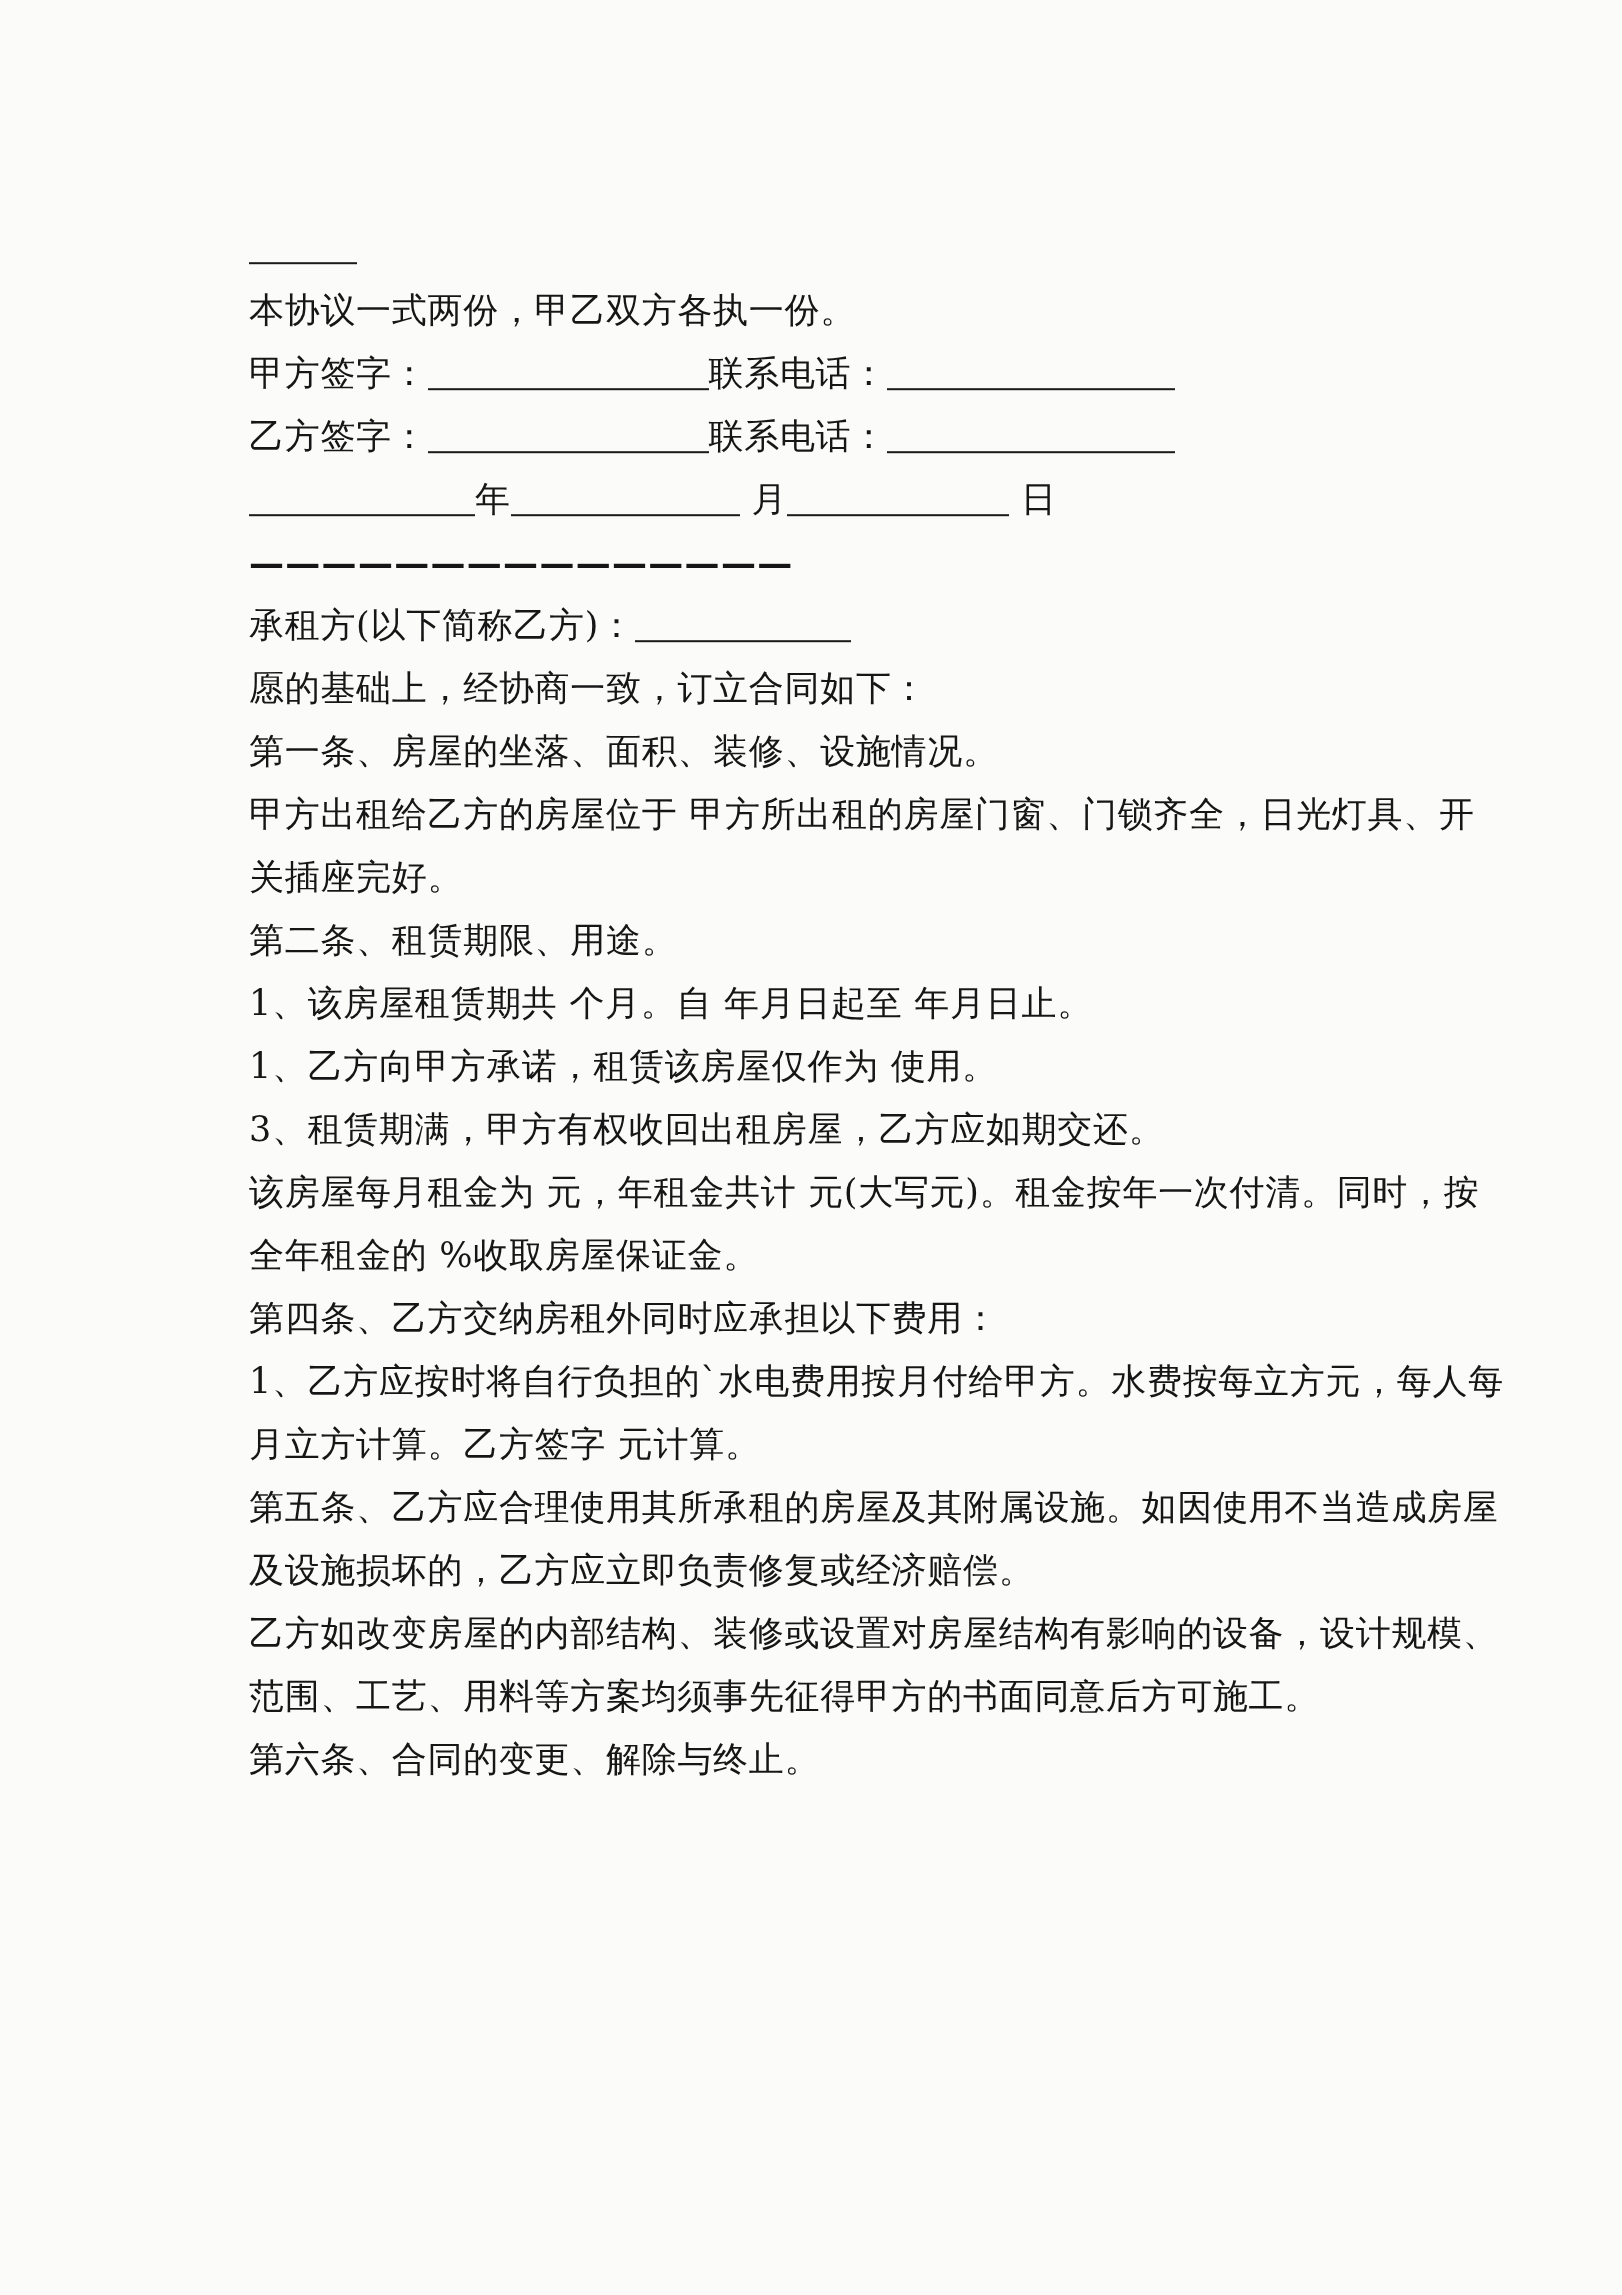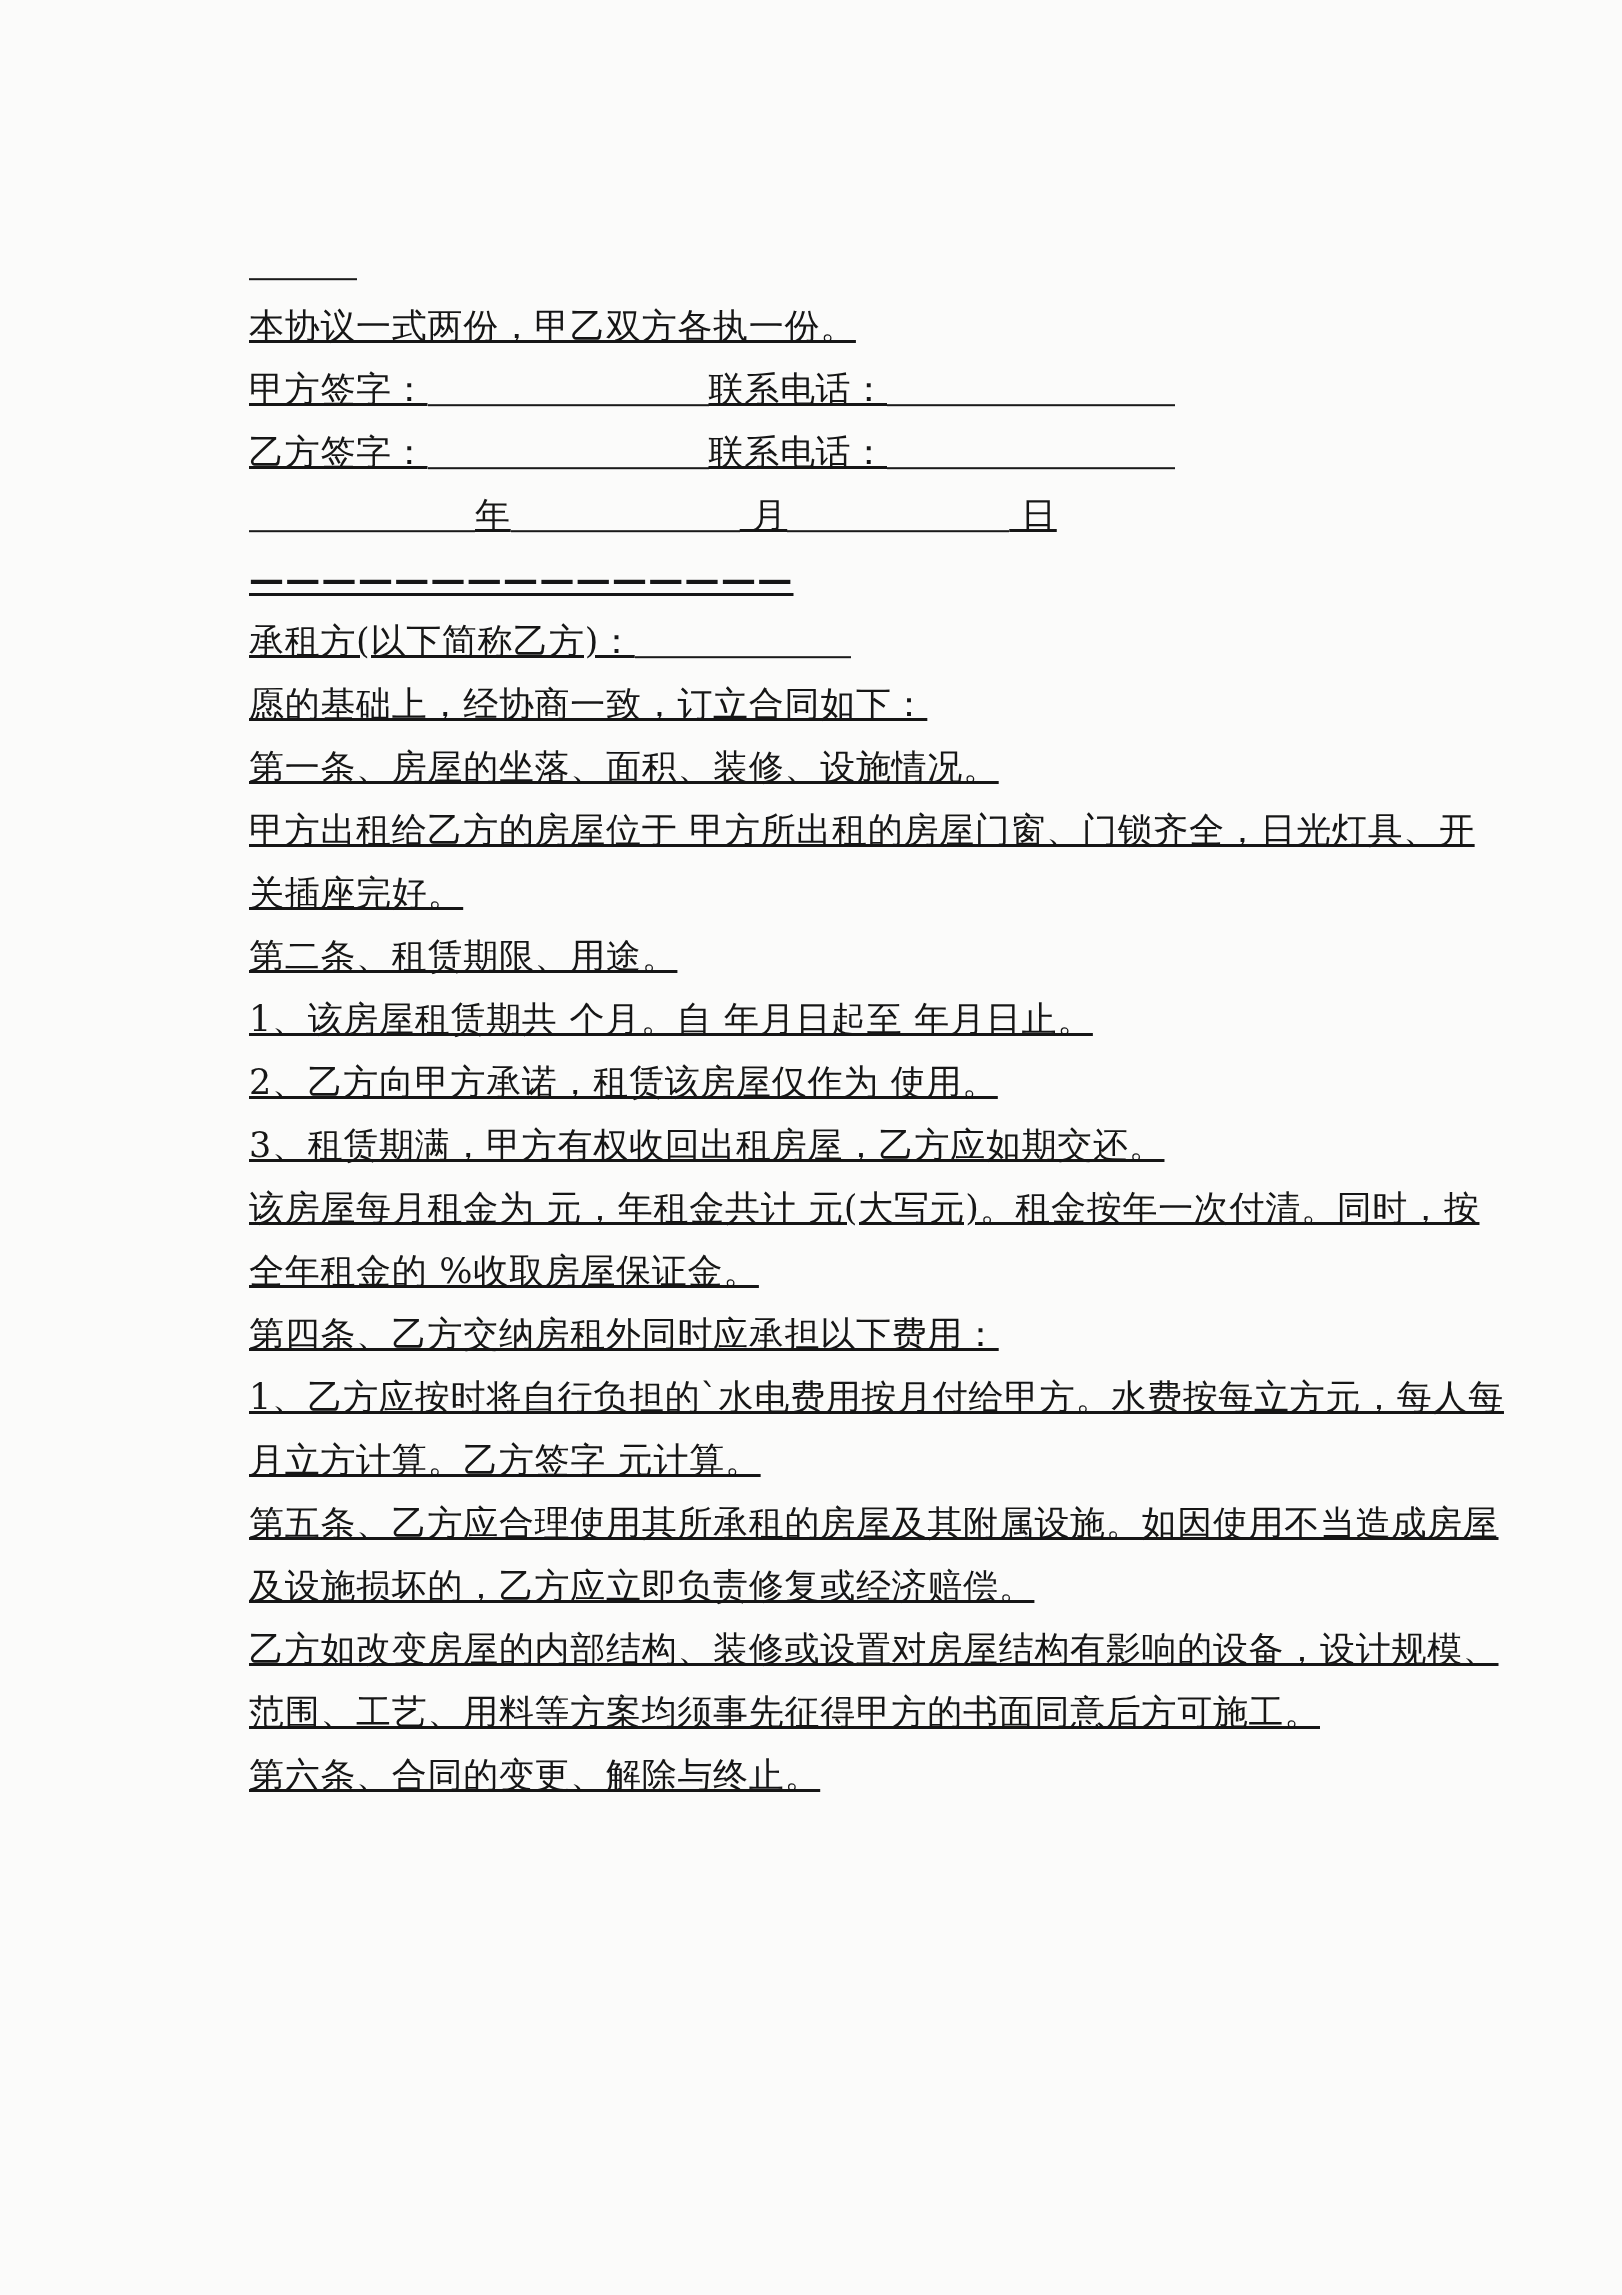--- a/index.html
+++ b/index.html
@@ -15,24 +15,23 @@
   }
   .page {
     position: relative;
     width: 1623px;
     height: 2295px;
     background: #fbfbfa;
   }
   .doc-content {
     position: absolute;
     left: 249px;
-    top: 232px;
+    top: 216px;
     width: 1178px;
     color: #161616;
-    text-decoration: underline;
   }
   .line {
     height: 63px;
     line-height: 63px;
     font-size: 35px;
     white-space: pre;
     letter-spacing: 0.7px;
   }
   .line--divider {
     letter-spacing: 1.3px;
@@ -59,21 +58,21 @@
       <div class="line"><span class="run">乙方签字：</span><span class="blank" style="width: 281px;"></span><span class="run">联系电话：</span><span class="blank" style="width: 288px;"></span></div>
       <div class="line"><span class="blank" style="width: 226px;"></span><span class="run">年</span><span class="blank" style="width: 229px;"></span><span class="run"> 月</span><span class="blank" style="width: 222px;"></span><span class="run"> 日</span></div>
       <div class="line line--divider"><span class="run">———————————————</span></div>
       <div class="line"><span class="run">承租方(以下简称乙方)：</span><span class="blank" style="width: 216px;"></span></div>
       <div class="line"><span class="run">愿的基础上，经协商一致，订立合同如下：</span></div>
       <div class="line"><span class="run">第一条、房屋的坐落、面积、装修、设施情况。</span></div>
       <div class="line"><span class="run">甲方出租给乙方的房屋位于 甲方所出租的房屋门窗、门锁齐全，日光灯具、开</span></div>
       <div class="line"><span class="run">关插座完好。</span></div>
       <div class="line"><span class="run">第二条、租赁期限、用途。</span></div>
       <div class="line"><span class="run">1、该房屋租赁期共 个月。自 年月日起至 年月日止。</span></div>
-      <div class="line"><span class="run">2、乙方向甲方承诺，租赁该房屋仅作为 使用。</span></div>
+      <div class="line"><span class="run">1、乙方向甲方承诺，租赁该房屋仅作为 使用。</span></div>
       <div class="line"><span class="run">3、租赁期满，甲方有权收回出租房屋，乙方应如期交还。</span></div>
       <div class="line"><span class="run">该房屋每月租金为 元，年租金共计 元(大写元)。租金按年一次付清。同时，按</span></div>
       <div class="line"><span class="run">全年租金的 %收取房屋保证金。</span></div>
       <div class="line"><span class="run">第四条、乙方交纳房租外同时应承担以下费用：</span></div>
       <div class="line"><span class="run">1、乙方应按时将自行负担的`水电费用按月付给甲方。水费按每立方元，每人每</span></div>
       <div class="line"><span class="run">月立方计算。乙方签字 元计算。</span></div>
       <div class="line"><span class="run">第五条、乙方应合理使用其所承租的房屋及其附属设施。如因使用不当造成房屋</span></div>
       <div class="line"><span class="run">及设施损坏的，乙方应立即负责修复或经济赔偿。</span></div>
       <div class="line"><span class="run">乙方如改变房屋的内部结构、装修或设置对房屋结构有影响的设备，设计规模、</span></div>
       <div class="line"><span class="run">范围、工艺、用料等方案均须事先征得甲方的书面同意后方可施工。</span></div>

